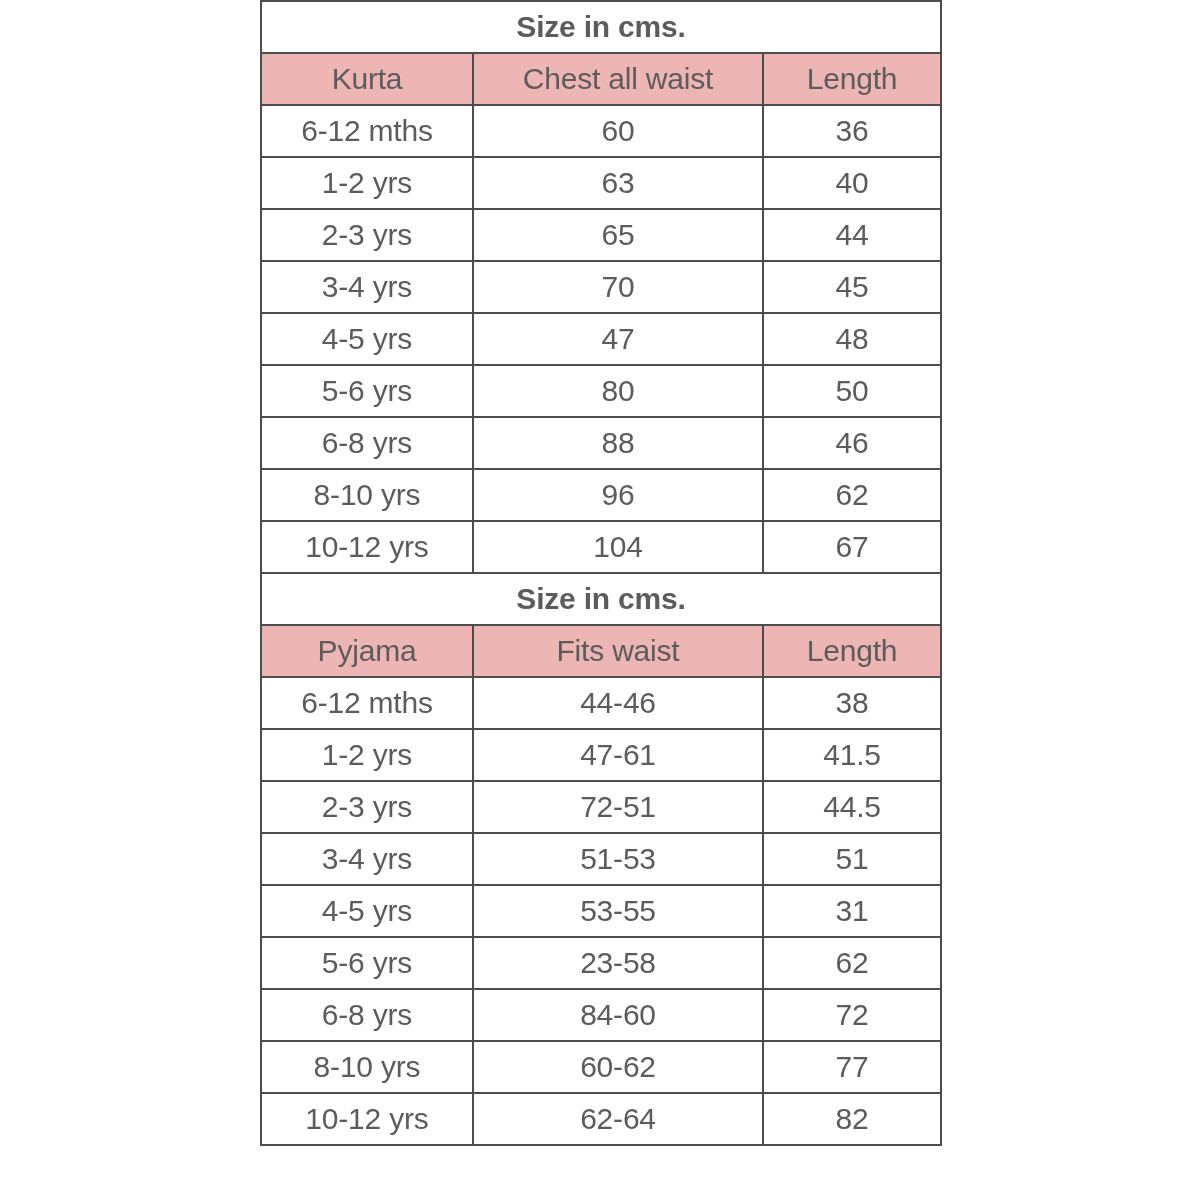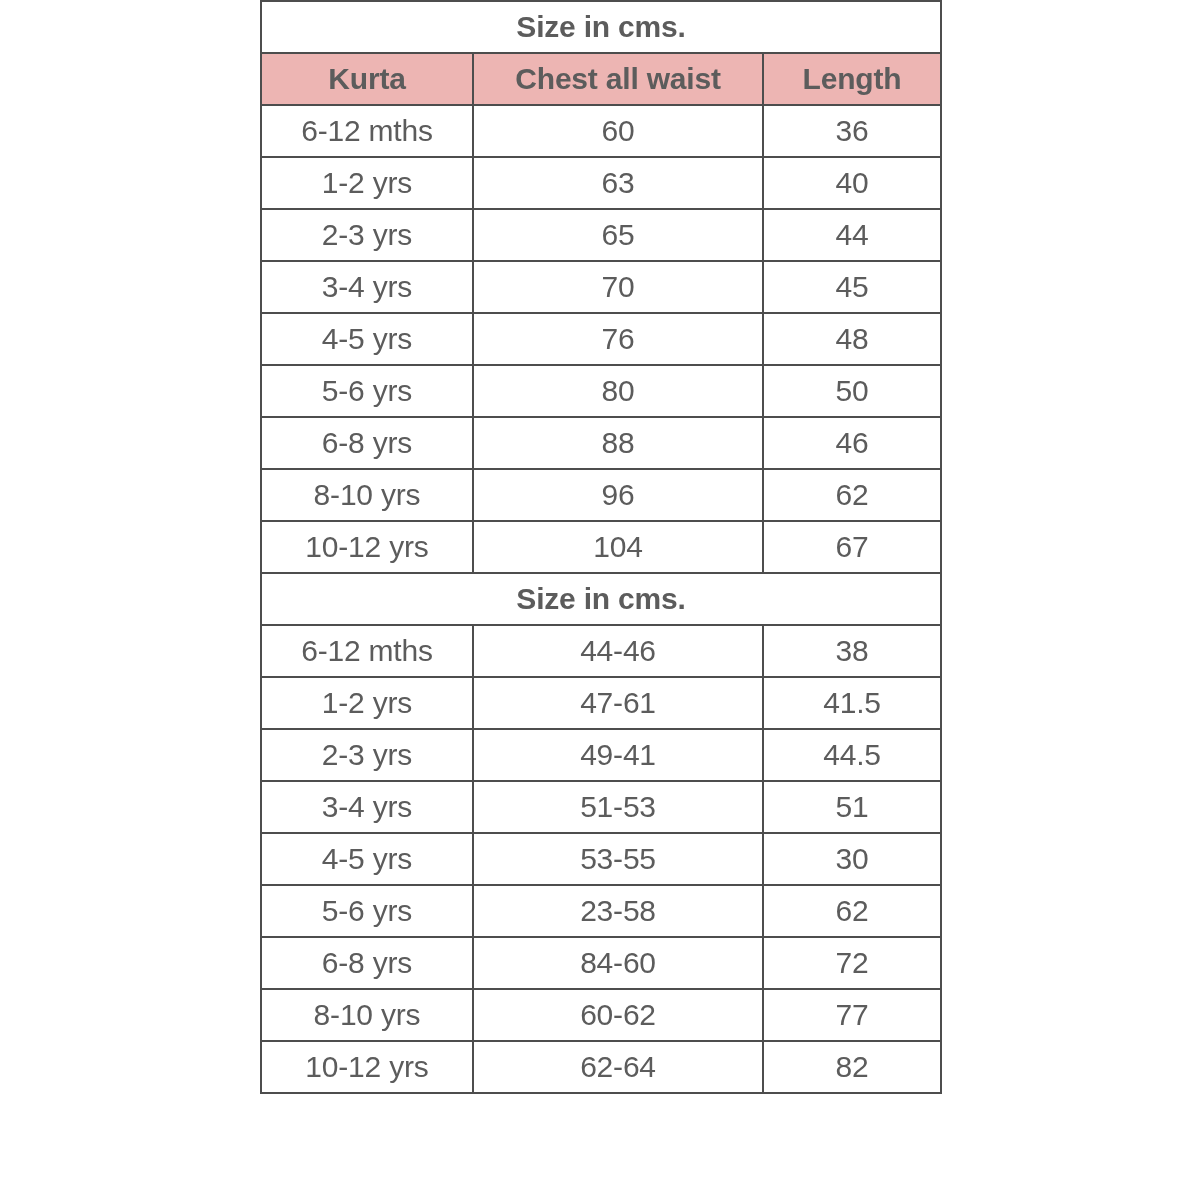--- a/index.html
+++ b/index.html
@@ -49,21 +49,21 @@
 
   td.title-cell {
     font-weight: bold;
     font-size: 30px;
     color: #555555;
     height: 52px;
     background: #ffffff;
     letter-spacing: 0px;
   }
   td.head-cell {
-    font-weight: bold;
+    font-weight: normal;
     font-size: 30px;
     color: #575757;
     background: #edb5b3;
     height: 50px;
     letter-spacing: -0.3px;
   }
   td.data-cell {
     font-weight: normal;
     background: #ffffff;
   }
@@ -105,21 +105,21 @@
           <td class="data-cell">65</td>
           <td class="data-cell">44</td>
         </tr>
         <tr>
           <td class="data-cell">3-4 yrs</td>
           <td class="data-cell">70</td>
           <td class="data-cell">45</td>
         </tr>
         <tr>
           <td class="data-cell">4-5 yrs</td>
-          <td class="data-cell">76</td>
+          <td class="data-cell">47</td>
           <td class="data-cell">48</td>
         </tr>
         <tr>
           <td class="data-cell">5-6 yrs</td>
           <td class="data-cell">80</td>
           <td class="data-cell">50</td>
         </tr>
         <tr>
           <td class="data-cell">6-8 yrs</td>
           <td class="data-cell">88</td>
@@ -132,45 +132,50 @@
         </tr>
         <tr>
           <td class="data-cell">10-12 yrs</td>
           <td class="data-cell">104</td>
           <td class="data-cell">67</td>
         </tr>
 
         <tr>
           <td class="title-cell" colspan="3">Size in cms.</td>
         </tr>
+        <tr>
+          <td class="head-cell">Pyjama</td>
+          <td class="head-cell">Fits waist</td>
+          <td class="head-cell">Length</td>
+        </tr>
 
         <tr>
           <td class="data-cell">6-12 mths</td>
           <td class="data-cell">44-46</td>
           <td class="data-cell">38</td>
         </tr>
         <tr>
           <td class="data-cell">1-2 yrs</td>
           <td class="data-cell">47-61</td>
           <td class="data-cell">41.5</td>
         </tr>
         <tr>
           <td class="data-cell">2-3 yrs</td>
-          <td class="data-cell">49-41</td>
+          <td class="data-cell">72-51</td>
           <td class="data-cell">44.5</td>
         </tr>
         <tr>
           <td class="data-cell">3-4 yrs</td>
           <td class="data-cell">51-53</td>
           <td class="data-cell">51</td>
         </tr>
         <tr>
           <td class="data-cell">4-5 yrs</td>
           <td class="data-cell">53-55</td>
-          <td class="data-cell">30</td>
+          <td class="data-cell">31</td>
         </tr>
         <tr>
           <td class="data-cell">5-6 yrs</td>
           <td class="data-cell">23-58</td>
           <td class="data-cell">62</td>
         </tr>
         <tr>
           <td class="data-cell">6-8 yrs</td>
           <td class="data-cell">84-60</td>
           <td class="data-cell">72</td>

